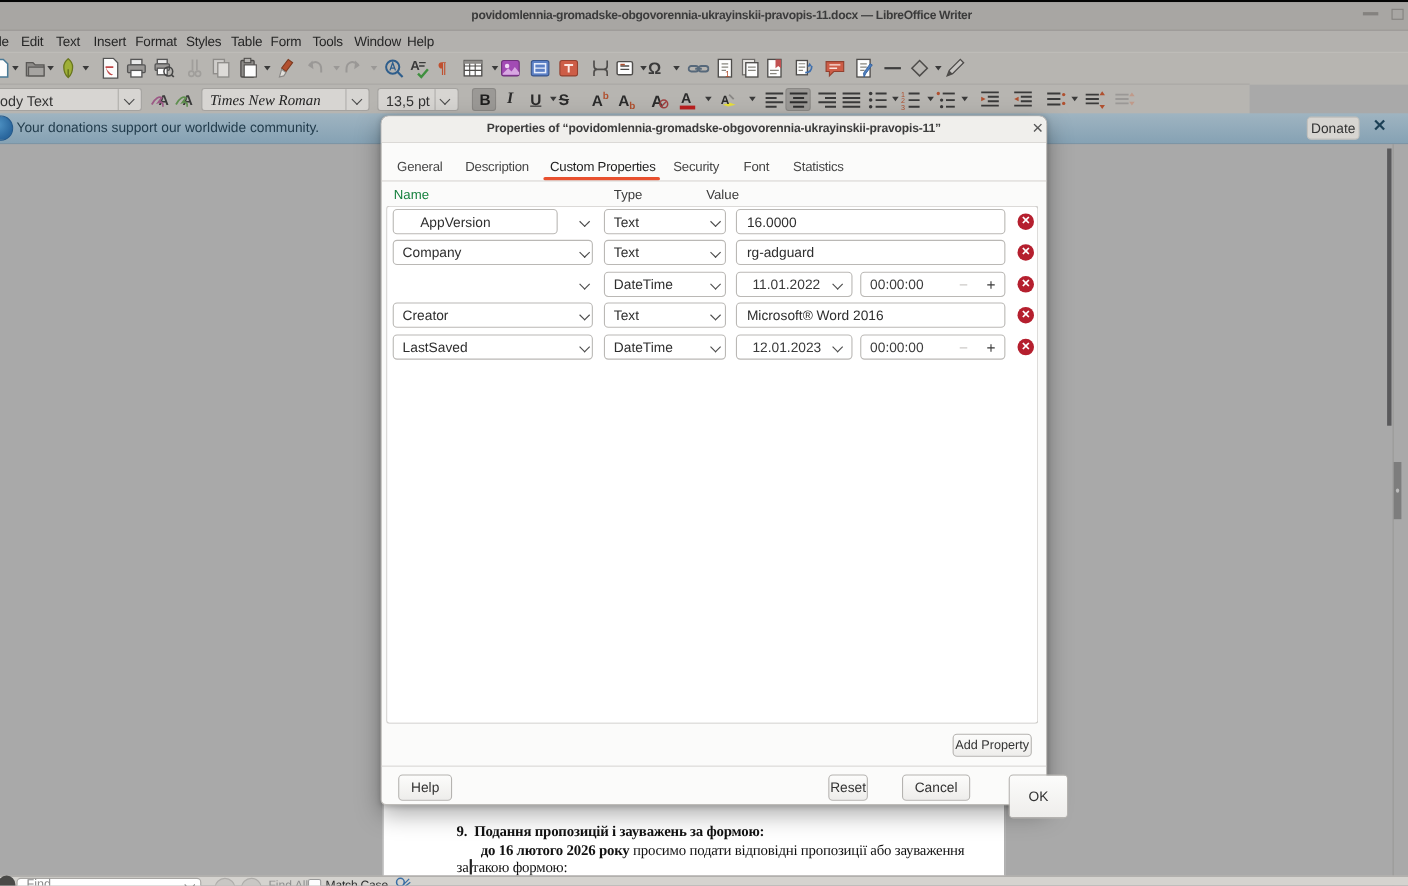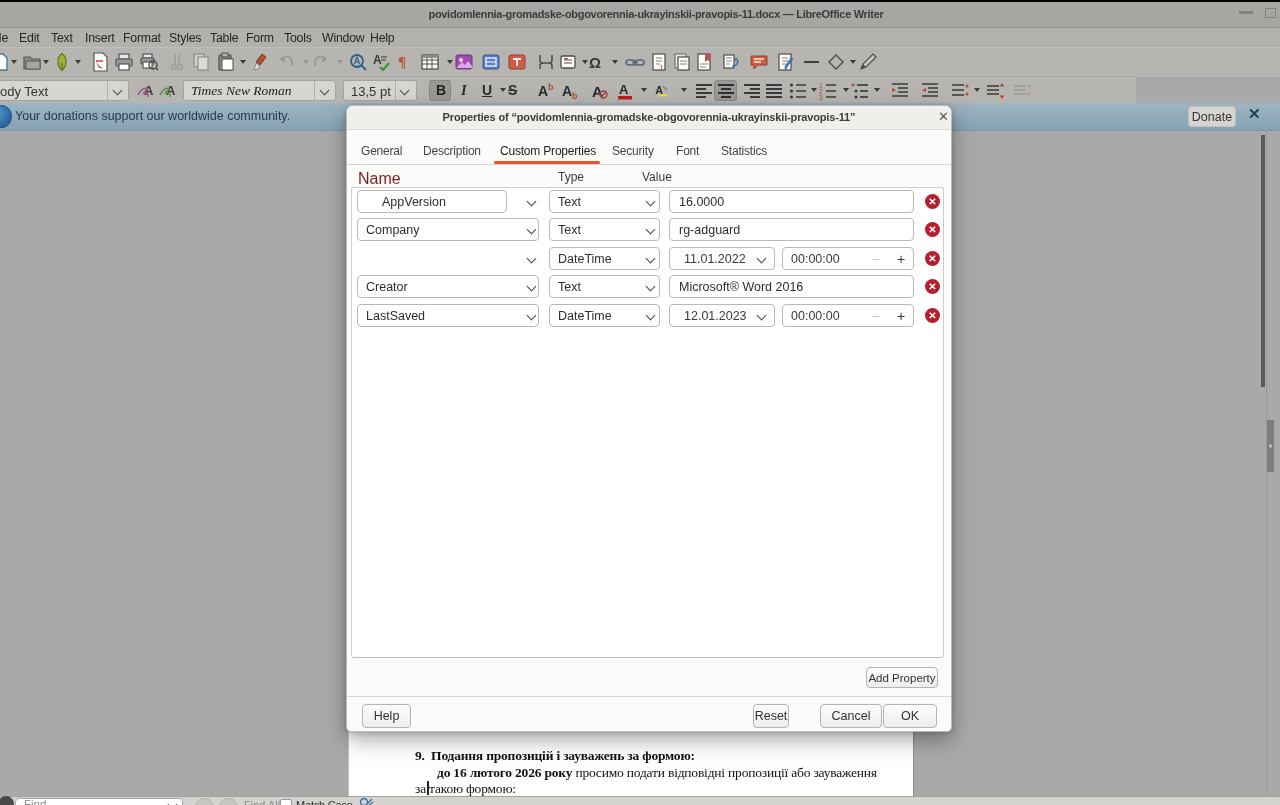--- a/index.html
+++ b/index.html
@@ -338,21 +338,21 @@
 
   <div class="tab" style="left:14px">General</div>
   <div class="tab" style="left:76px">Description</div>
   <div class="tab" style="left:153px;color:#1d1d1d">Custom Properties</div>
   <div class="tab" style="left:265px">Security</div>
   <div class="tab" style="left:329px">Font</div>
   <div class="tab" style="left:374px">Statistics</div>
   <div class="a" style="left:147px;top:55px;width:106px;height:3px;background:#e8502e;border-radius:2px"></div>
   <div class="a" style="left:0;top:58px;width:604px;height:1px;background:#d7d5d2"></div>
 
-  <div class="a" style="left:11px;top:64px;font-size:16px;color:#7f1d1d">Name</div>
+  <div class="a" style="left:11px;top:64px;font-size:12px;color:#15803d">Name</div>
   <div class="a" style="left:211px;top:64px;font-size:12px;color:#3a3a3a">Type</div>
   <div class="a" style="left:295px;top:64px;font-size:12px;color:#3a3a3a">Value</div>
 
   <div class="a" style="left:4px;top:81px;width:593px;height:471px;box-sizing:border-box;background:#fff;border:1px solid #d0cecb;border-bottom-color:#c0beba;border-radius:3px"></div>
 
   <div class="a" id="rows" style="left:0;top:0;width:604px;height:560px">
 
     <div class="cmb" style="left:10px;top:84px;width:150px;height:23px;padding-left:24px">AppVersion</div>
     <div class="chev" style="left:181px;top:92px"></div>
     <div class="cmb" style="left:202px;top:84px;width:111px;height:23px;padding-left:8px">Text</div>
@@ -394,14 +394,14 @@
     <div class="a" style="left:520px;top:198px;width:18px;height:23px;font-size:14px;color:#c9c7c4;display:flex;align-items:center;justify-content:center">−</div>
     <div class="a" style="left:545px;top:198px;width:18px;height:23px;font-size:14px;color:#3a3a3a;display:flex;align-items:center;justify-content:center">+</div>
     <div class="del" style="left:578px;top:202px">✕</div>
   </div>
 
   <div class="btn" style="left:519px;top:561px;width:72px;height:21px;font-size:11.5px;white-space:nowrap">Add Property</div>
   <div class="a" style="left:0;top:590px;width:604px;height:1px;background:#d9d7d4"></div>
   <div class="btn" style="left:15px;top:598px;width:49px;height:24px">Help</div>
   <div class="btn" style="left:406px;top:598px;width:36px;height:24px">Reset</div>
   <div class="btn" style="left:473px;top:598px;width:62px;height:24px">Cancel</div>
-  <div class="btn" style="left:536px;top:598px;width:54px;height:24px">OK</div>
+  <div class="btn" style="left:570px;top:598px;width:54px;height:40px">OK</div>
 </div>
 
 </body></html>

